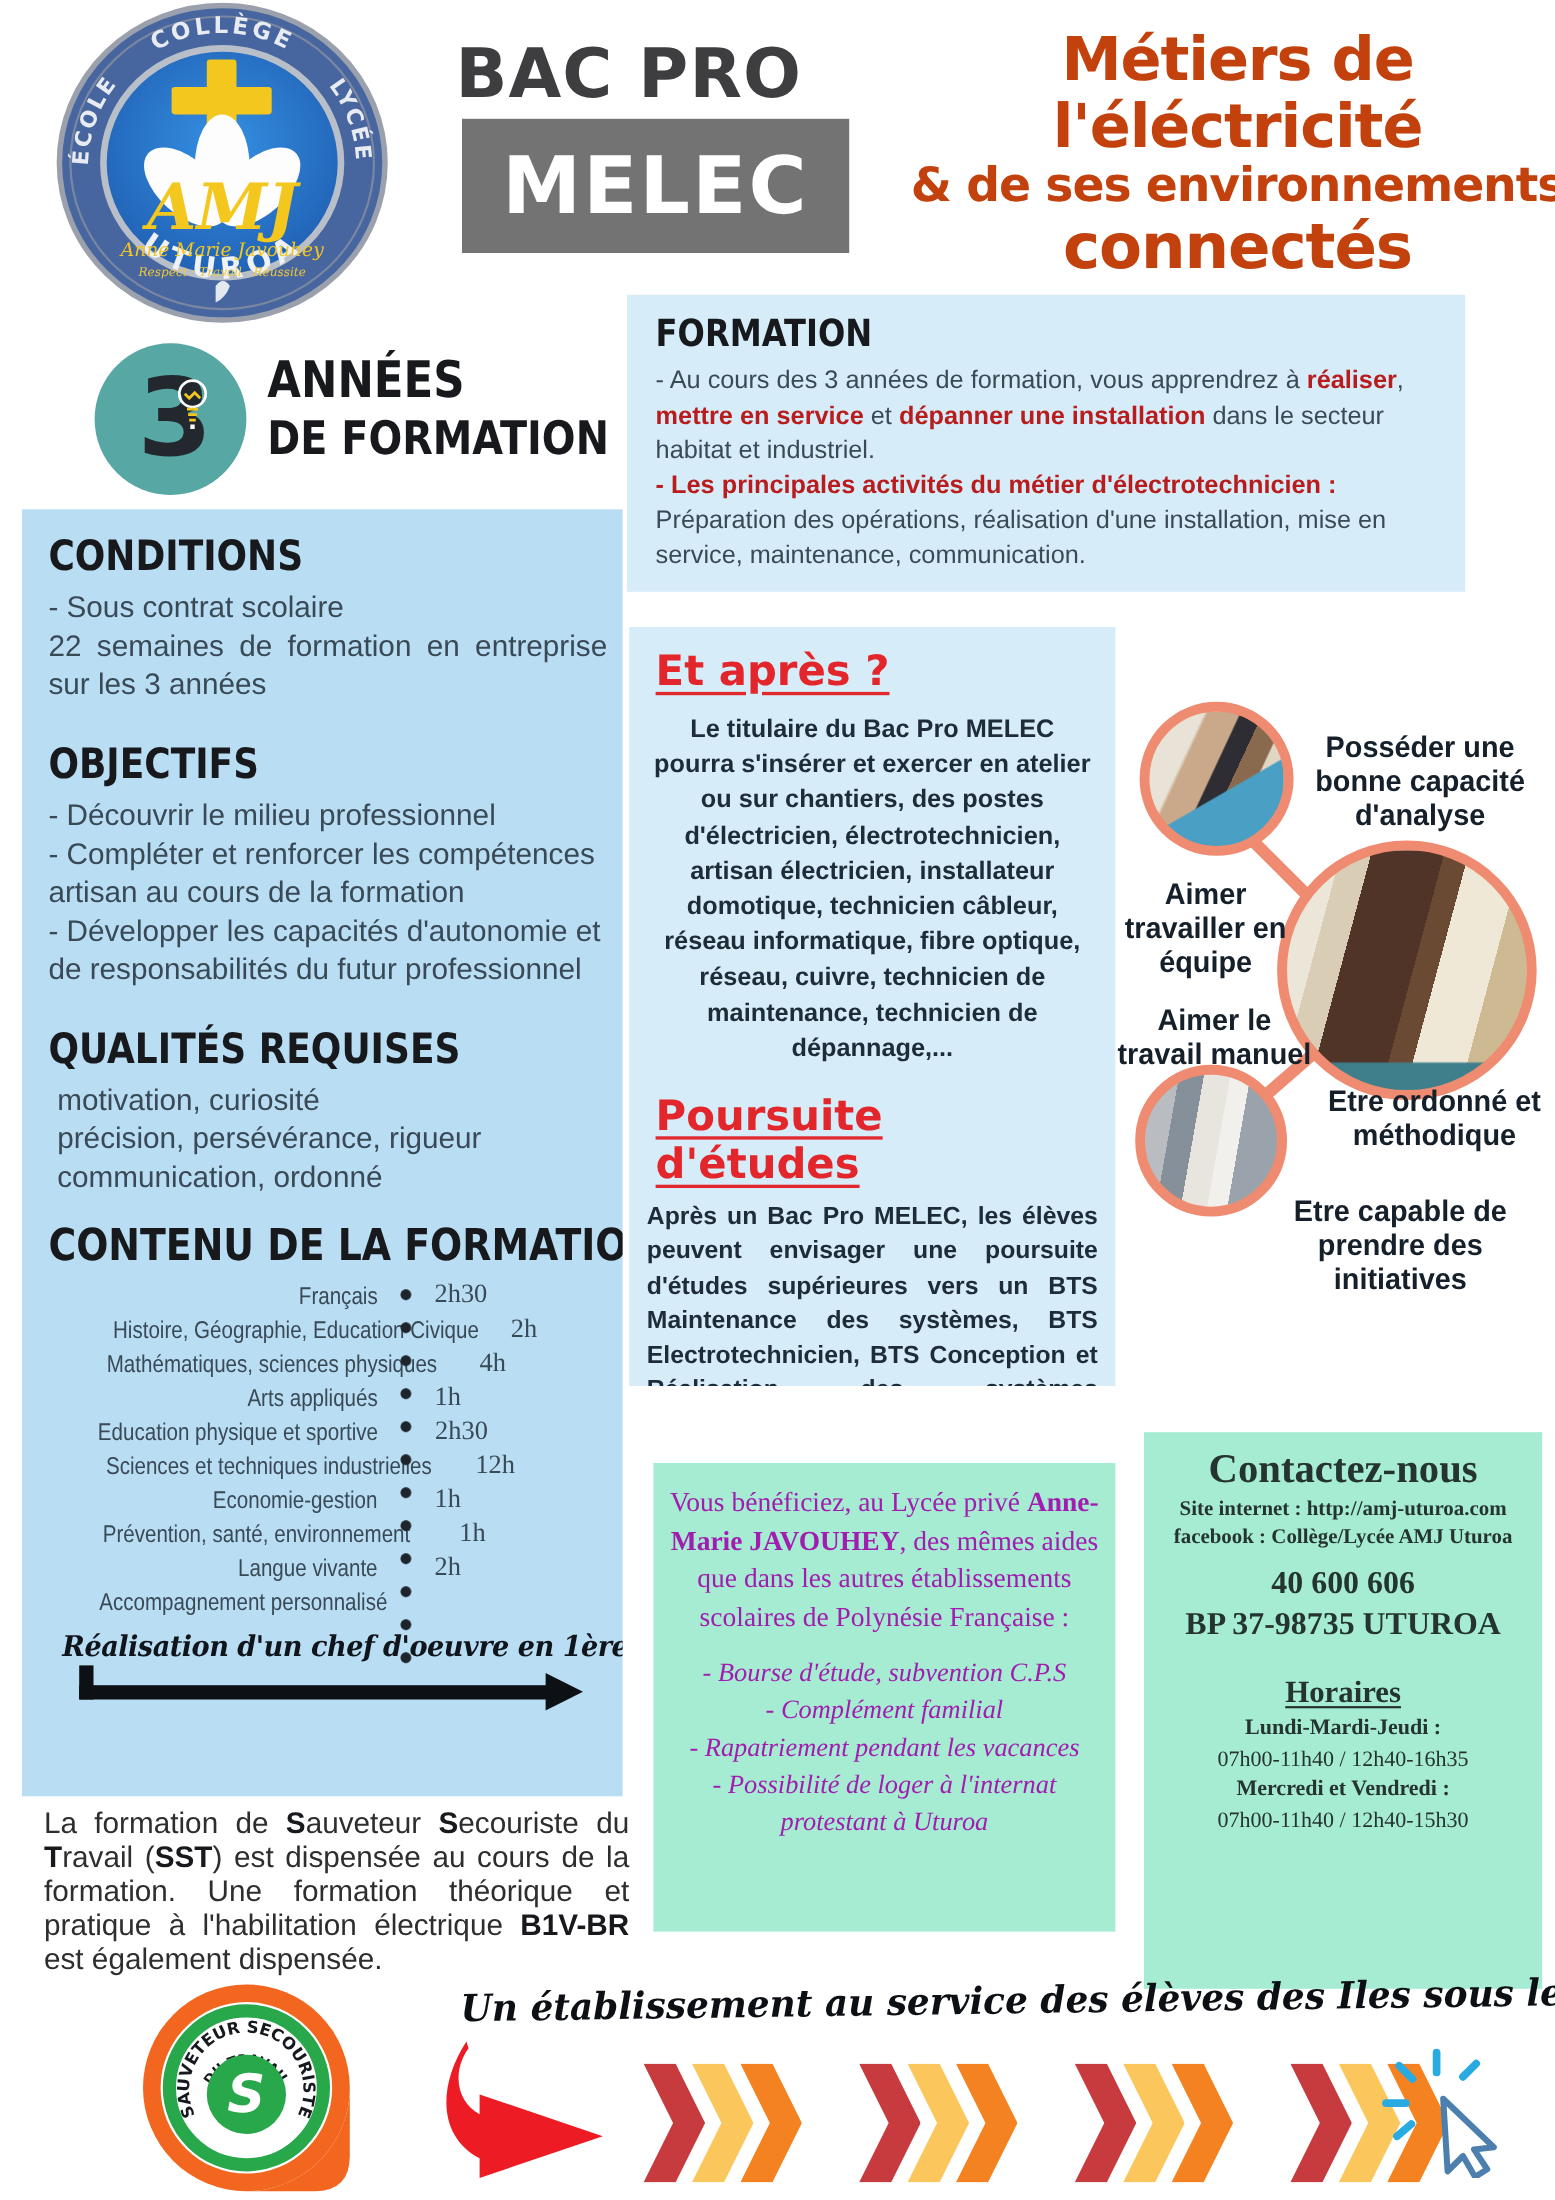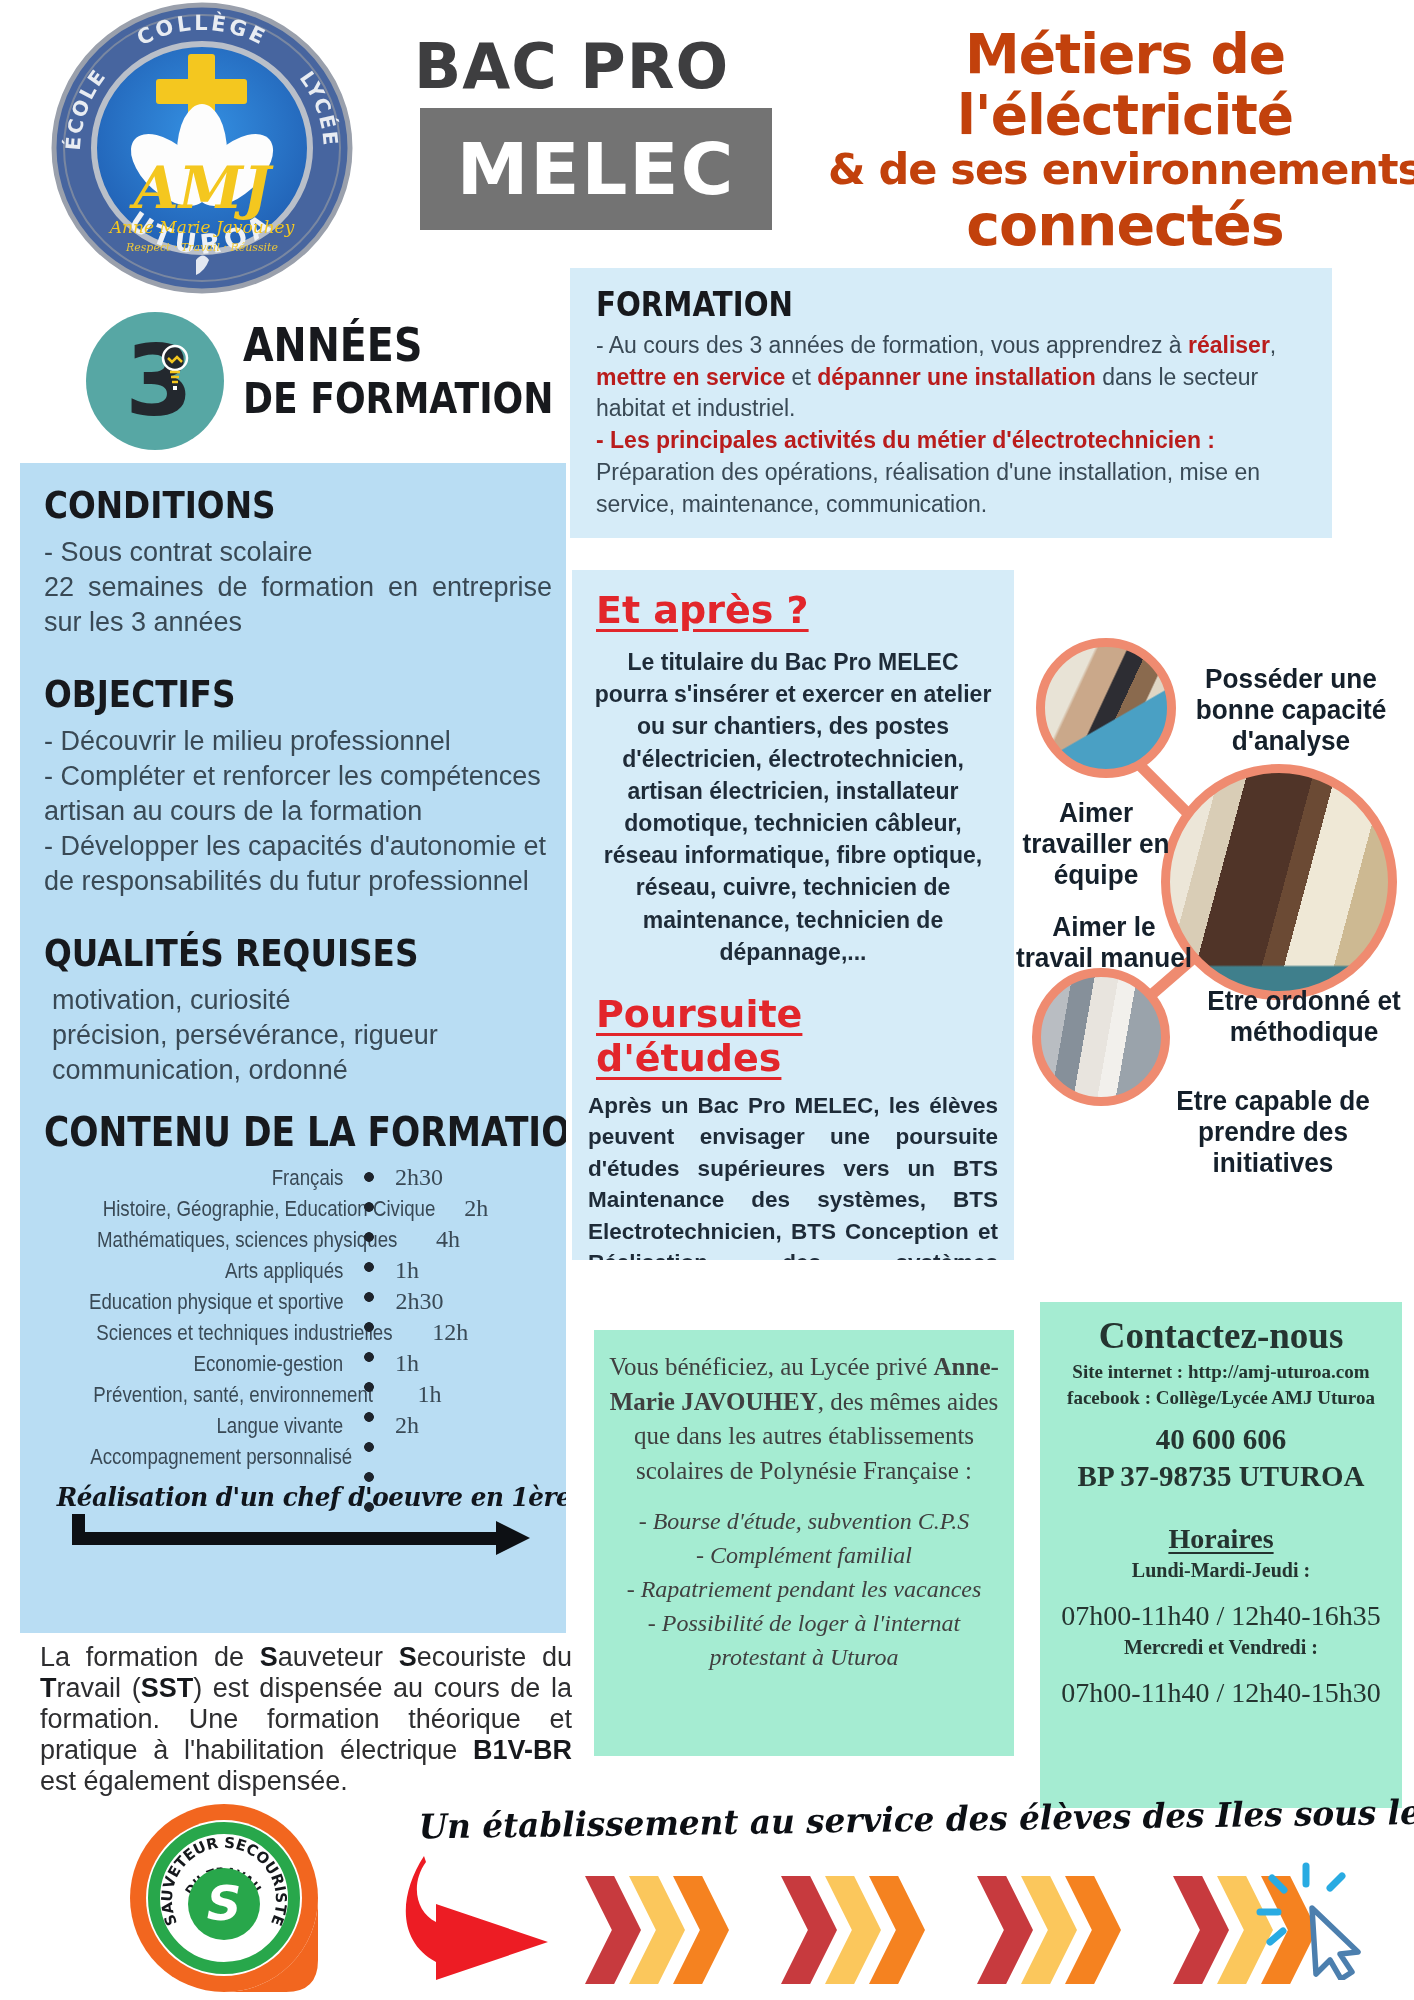--- a/index.html
+++ b/index.html
@@ -86,34 +86,34 @@
   .caption { position:absolute; font-family:"Liberation Sans",sans-serif; font-weight:bold; font-size:27px;
              line-height:1.15; text-align:center; color:#15202b; transform:scaleX(0.97); }
   .cap1 { left:1168px; top:664px; width:246px; }
   .cap2 { left:1016px; top:798px; width:160px; }
   .cap3 { left:1008px; top:912px; width:192px; }
   .cap4 { left:1190px; top:986px; width:228px; }
   .cap5 { left:1134px; top:1086px; width:278px; }
 
   
   .aids-box { position:absolute; left:594px; top:1330px; width:420px; height:426px; background:#a5ecd2;
-              padding:20px 14px; font-family:"Liberation Serif",serif; color:#404040; text-align:center; overflow:hidden; }
+              padding:20px 14px; font-family:"Liberation Serif",serif; color:#a21caf; text-align:center; overflow:hidden; }
   .aids-intro { font-size:25px; line-height:1.38; }
   .aids-items { margin-top:16px; font-style:italic; font-size:24px; line-height:1.42; }
   .contact-box { position:absolute; left:1040px; top:1302px; width:362px; height:506px; background:#a5ecd2;
                  padding:12px 8px; font-family:"Liberation Serif",serif; color:#253430; text-align:center; overflow:hidden; }
   .contact-title { font-size:37px; font-weight:bold; }
   .contact-site { font-size:19px; font-weight:bold; margin-top:4px; }
   .contact-fb { font-size:19px; font-weight:bold; margin-top:4px; }
   .contact-phone { font-size:29px; font-weight:bold; margin-top:14px; }
   .contact-bp { font-size:29px; font-weight:bold; margin-top:4px; }
   .contact-emails { font-size:26px; font-weight:bold; margin-top:30px; line-height:1.4; }
   .contact-hours-title { font-size:28px; font-weight:bold; text-decoration:underline; text-underline-offset:4px; margin-top:30px; }
   .contact-days { font-size:20px; font-weight:bold; margin-top:4px; }
-  .contact-hours { font-size:28px; margin-top:18px; }
+  .contact-hours { font-size:20px; margin-top:6px; }
 
   
   .sst-par { position:absolute; left:40px; top:1642px; width:532px; font-size:27px; line-height:1.15;
              color:#2e2e30; text-align:justify; }
   .sst-par b { color:#17191d; }
   .sst-logo { position:absolute; left:112px; top:1802px; }
   .footer-script { position:absolute; left:400px; top:1800px; width:935px; font-family:"DejaVu Serif",serif;
                    font-style:italic; font-weight:bold; font-size:34px; color:#0c0f14; text-align:center;
                    white-space:nowrap; transform:scaleX(0.96) rotate(-0.8deg); }
   .red-arrow { position:absolute; left:390px; top:1854px; }

